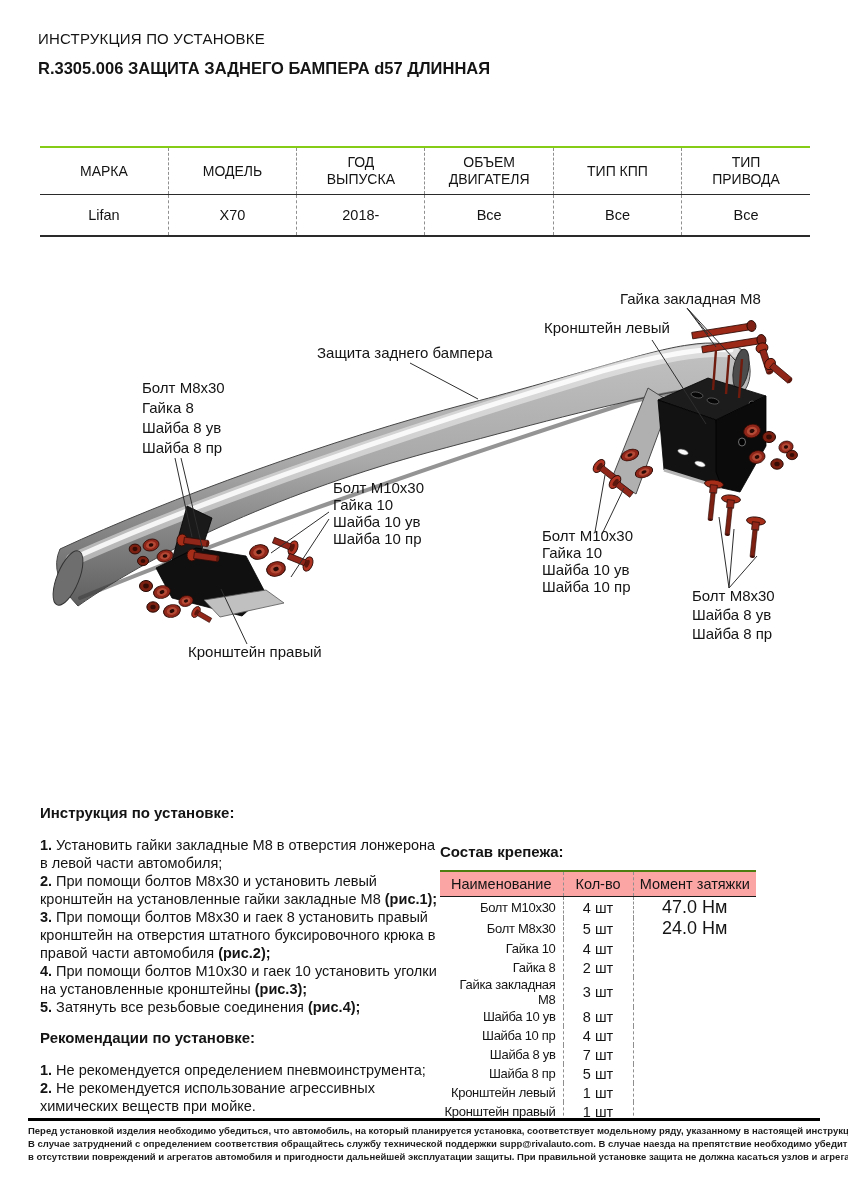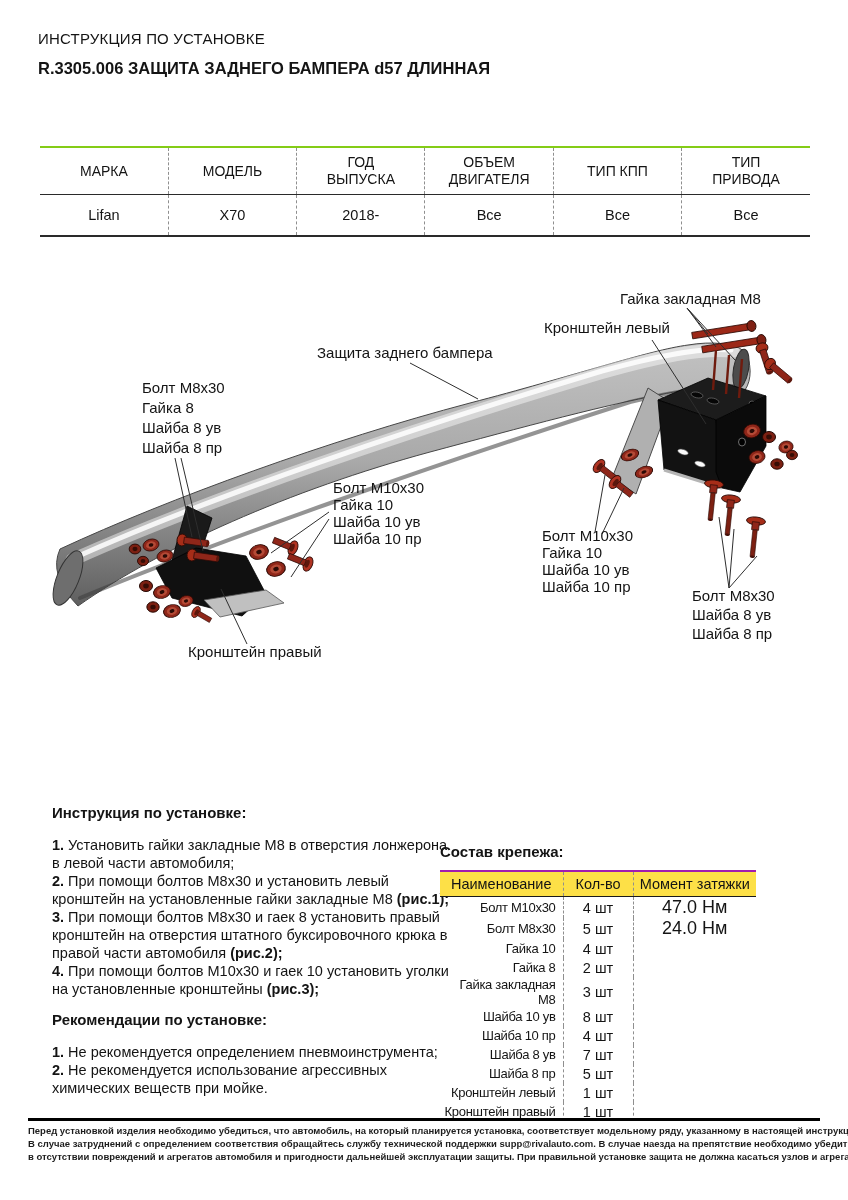--- a/index.html
+++ b/index.html
@@ -19,28 +19,28 @@
   .vtable td { height:38px; font-size:14.5px; }
   .vtable thead tr { border-top:2px solid #84cc16; border-bottom:1.5px solid #2a2a2a; }
   .vtable tbody tr { border-bottom:2px solid #2a2a2a; }
   .vtable th + th, .vtable td + td { border-left:1px dashed #8f8f8f; }
 
   
   .diagram { position:absolute; left:40px; top:275px; }
   .dlabel { font-family:"Liberation Sans", sans-serif; font-size:15px; fill:#141414; }
 
   
-  .col-left { position:absolute; left:52px; top:804px; width:398px; font-size:14.5px; line-height:18px; }
+  .col-left { position:absolute; left:40px; top:804px; width:398px; font-size:14.5px; line-height:18px; }
   .sec-head { font-size:15px; font-weight:bold; margin:0 0 14px 0; }
   .sec-head.rec { margin-top:13px; }
   .step b, .rec-item b { font-weight:bold; }
 
   .col-right { position:absolute; left:440px; top:843px; width:318px; }
   .htable { border-collapse:collapse; table-layout:fixed; width:316px; margin-top:10px; }
-  .htable thead tr { background:#fde047; border-top:2px solid #a21caf; border-bottom:1px solid #1a1a1a; }
+  .htable thead tr { background:#fca5a5; border-top:2px solid #4d7c0f; border-bottom:1px solid #1a1a1a; }
   .htable th { height:22px; font-size:14.5px; font-weight:normal; text-align:center; }
   .htable th + th, .htable td + td { border-left:1px dashed #8f8f8f; }
   .htable td { height:19px; padding:0; }
   .htable td.hname { text-align:right; padding-right:7px; font-size:13px; letter-spacing:-0.3px; }
   .htable td.hqty  { text-align:center; font-size:14.5px; }
   .htable td.htorq { text-align:center; font-size:18px;margin-left:17px; }
 
   
   .doc-footer { position:absolute; left:28px; top:1118px; width:792px;
     border-top:3px solid #000; padding-top:3px; }
@@ -261,20 +261,23 @@
     </div>
     <div class="step">
       <b>2.</b><span> При помощи болтов М8х30 и установить левый кронштейн на установленные гайки закладные М8 </span><b>(рис.1);</b>
     </div>
     <div class="step">
       <b>3.</b><span> При помощи болтов М8х30 и гаек 8 установить правый кронштейн на отверстия штатного буксировочного крюка в правой части автомобиля </span><b>(рис.2);</b>
     </div>
     <div class="step">
       <b>4.</b><span> При помощи болтов М10х30 и гаек 10 установить уголки на установленные кронштейны </span><b>(рис.3);</b>
     </div>
+    <div class="step">
+      <b>5.</b><span> Затянуть все резьбовые соединения </span><b>(рис.4);</b>
+    </div>
 
     <p class="sec-head rec">Рекомендации по установке:</p>
     <div class="rec-item">
       <b>1.</b><span> Не рекомендуется определением пневмоинструмента;</span>
     </div>
     <div class="rec-item">
       <b>2.</b><span> Не рекомендуется использование агрессивных химических веществ при мойке.</span>
     </div>
   </div>
 

